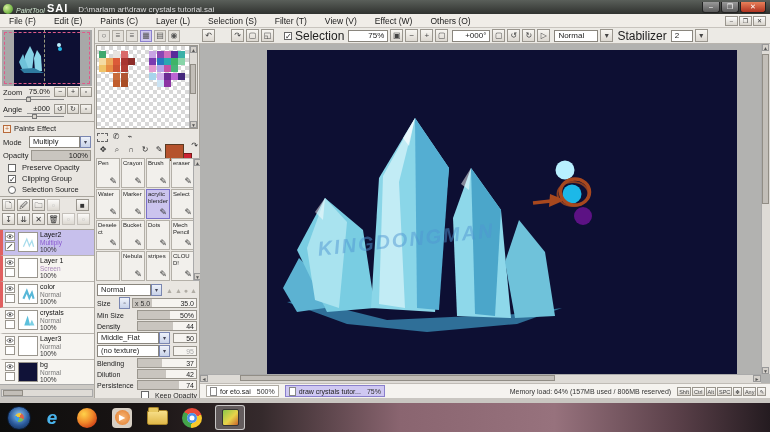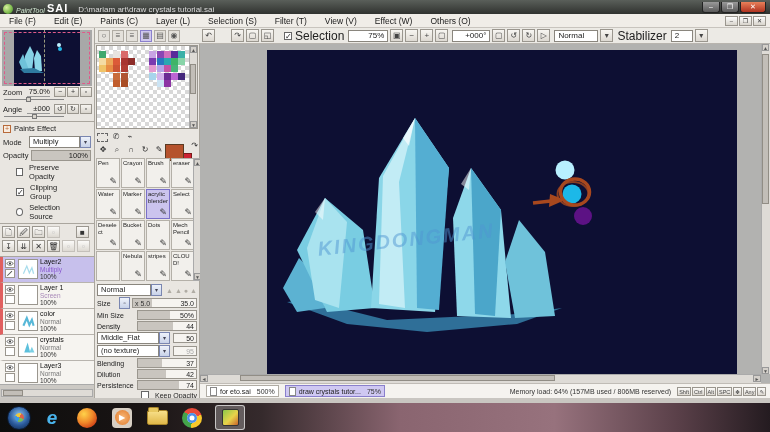--- a/index.html
+++ b/index.html
@@ -70,21 +70,21 @@
   .dd { flex:1; height:12px; border:1px solid #8a867e; background:#fff; font-size:7.5px; line-height:10px;
     padding:0 3px; color:#222; display:flex; }
   .dd-btn { width:11px; height:12px; border:1px solid #7a86b0; background:linear-gradient(#eef2fa,#c8d2e8);
     font-size:6px; line-height:10px; text-align:center; color:#445; }
   .bar-row { display:flex; align-items:center; padding:1px 3px; }
   .bar-lbl { font-size:7.5px; color:#222; }
   .bar { position:relative; flex:1; height:11px; border:1px solid #9a968e; background:#f4f2ee; margin-left:3px; overflow:hidden; }
   .bar-fill { position:absolute; left:0; top:0; bottom:0; background:#c9c5bf; }
   .bar-val { position:absolute; right:2px; top:0; font-size:7.5px; line-height:10px; color:#222; }
   .bar-left { position:absolute; left:2px; top:0; font-size:7px; line-height:10px; color:#333; }
-  .opt-row { display:flex; align-items:center; padding:1px 16px; }
+  .opt-row { display:flex; align-items:center; padding:1px 8px; }
   .opt-lbl { font-size:7.5px; color:#222; margin-left:3px; }
   .radio { border-radius:50%; }
   .lay-btnbar { display:flex; flex-wrap:wrap; padding:2px 2px; gap:2px; border-top:1px solid #aaa69e; margin-top:1px; }
   .lay-btn { width:13px; height:12px; border:1px solid #9a968e; background:linear-gradient(#fbfaf8,#ddd9d2);
     font-size:8px; line-height:11px; text-align:center; color:#333; }
   .lay-btn.dim { color:#bbb; border-color:#c4c0ba; }
   .layers { margin-top:2px; border-top:1px solid #aaa69e; background:#d4d1cc; height:166px; overflow:hidden; position:relative; }
   .layer { display:flex; height:26px; background:#f6f4f0; border-bottom:1px solid #b8b4ae; border-left:3px solid transparent; }
   .layer.clip { border-left-color:#e06060; }
   .layer.sel { background:#c7c0ec; }

